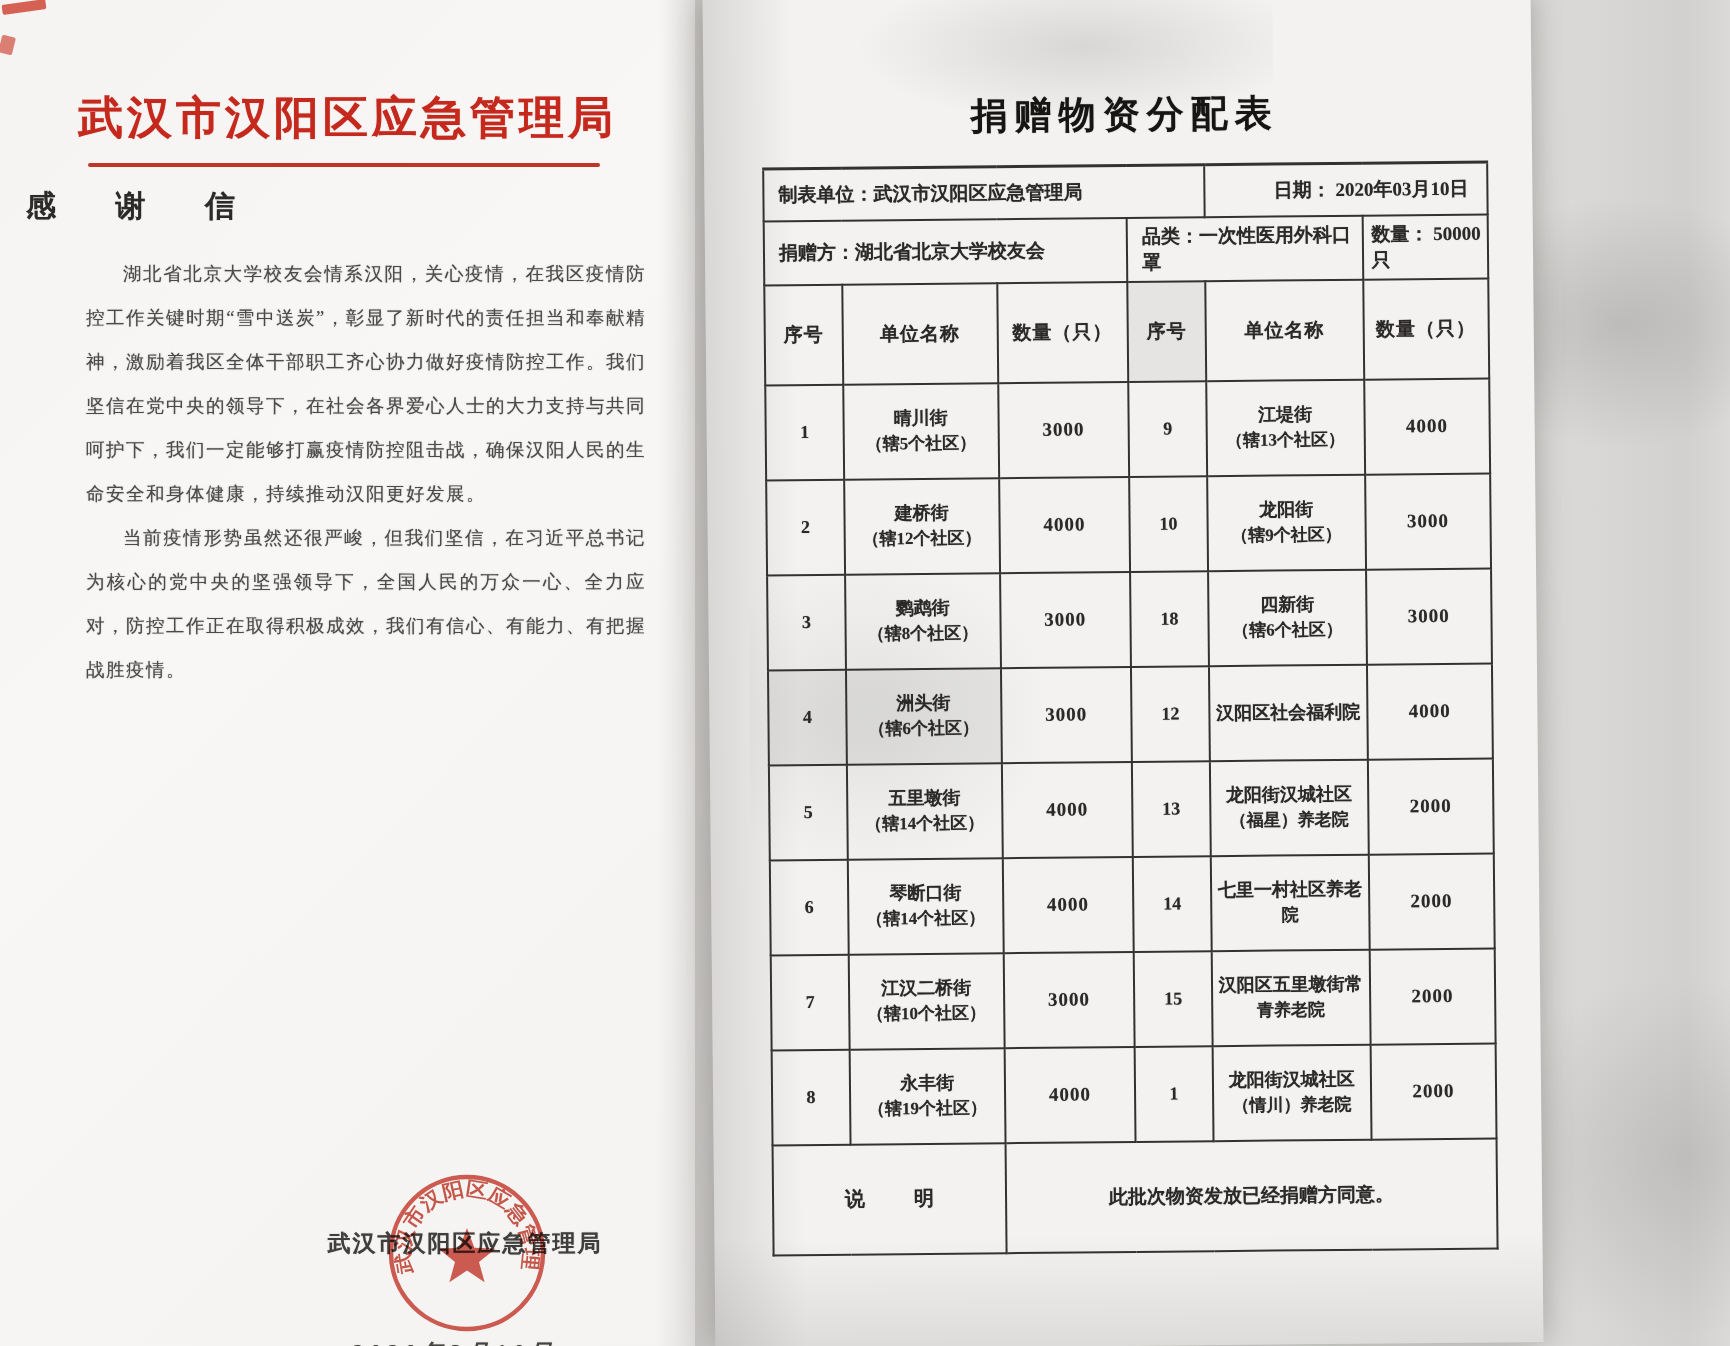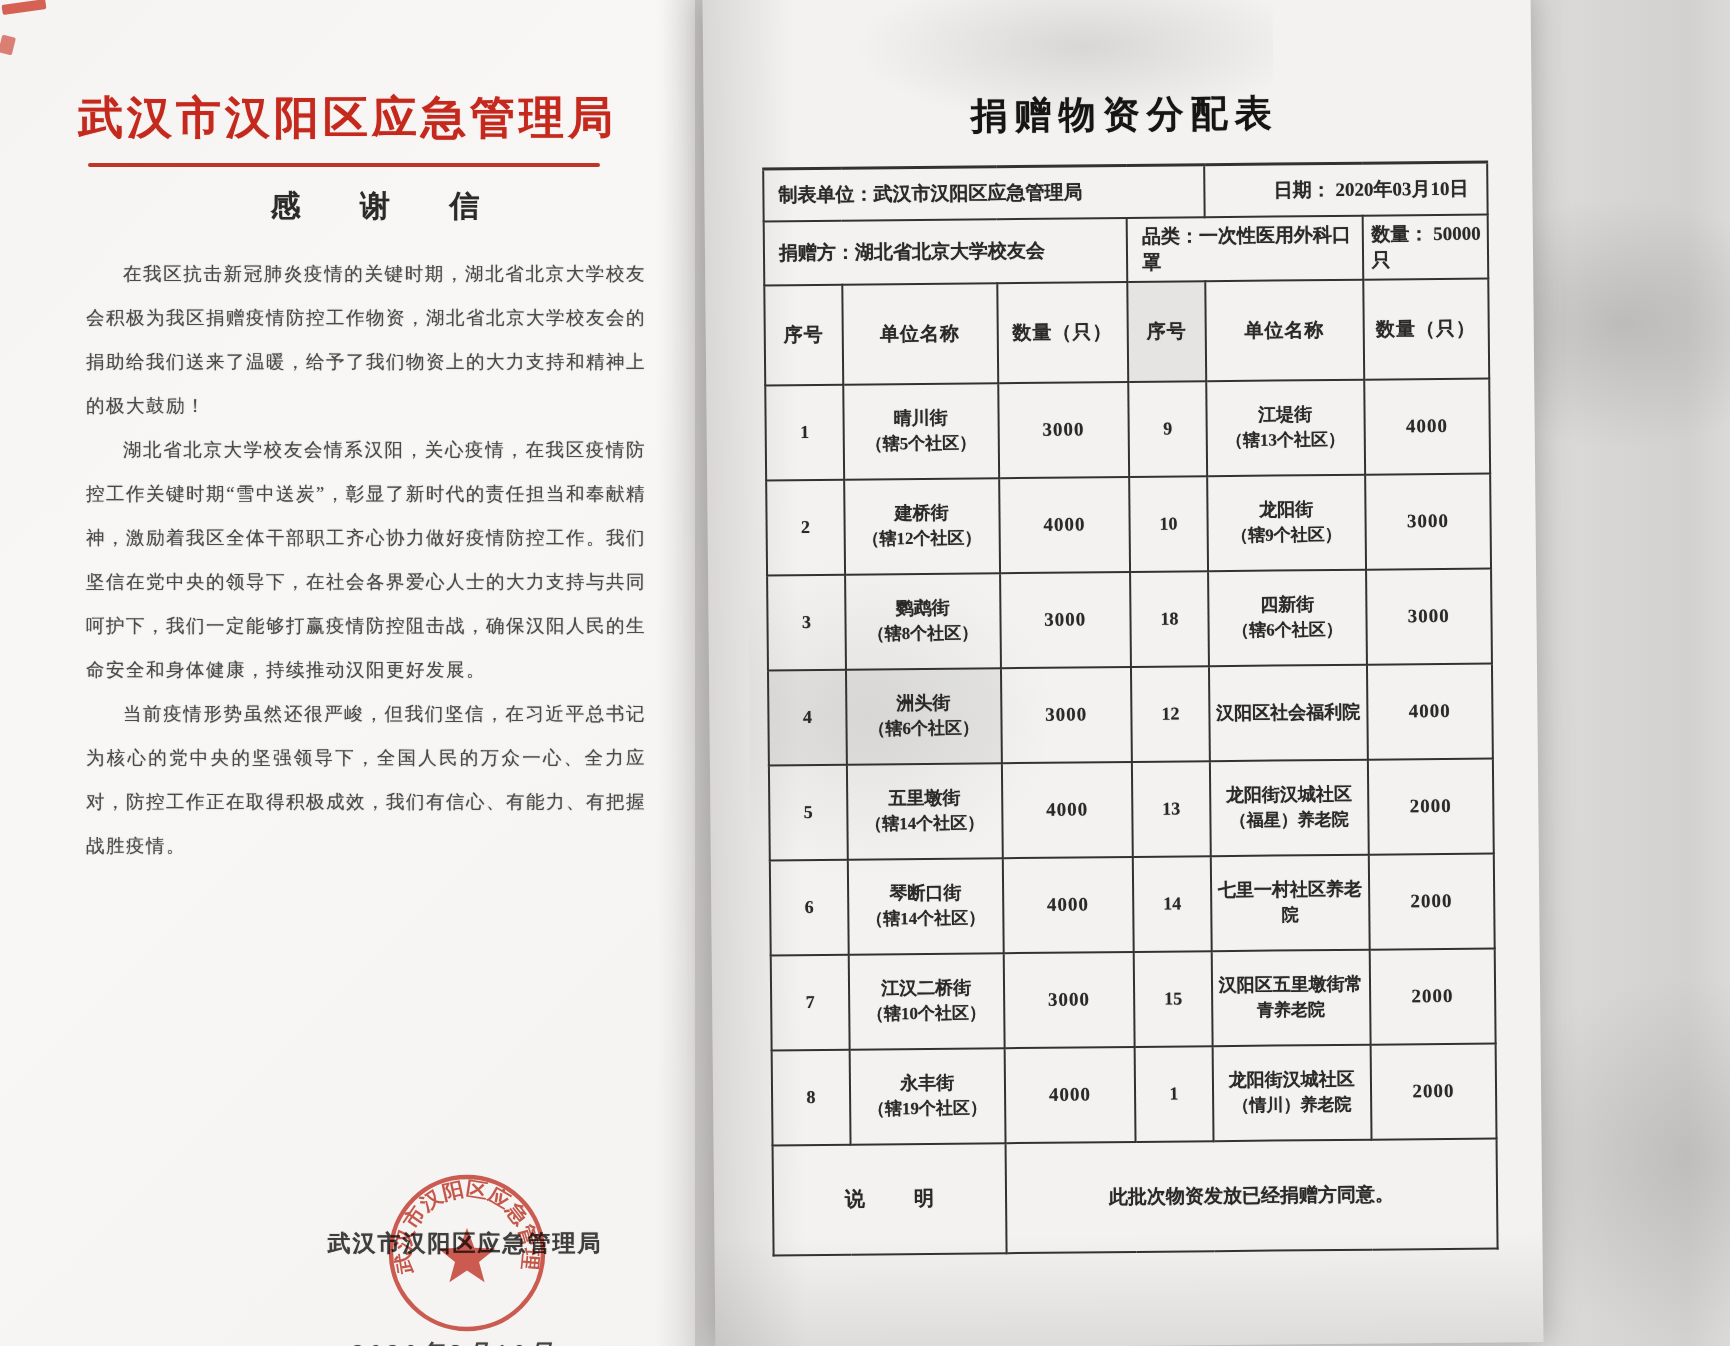--- a/index.html
+++ b/index.html
@@ -21,21 +21,21 @@
   .letter-agency{
     position:absolute;left:0;top:88px;width:695px;text-align:center;
     font-size:45px;font-weight:800;color:#c5281c;letter-spacing:4px;
     text-shadow:0 0 1px rgba(197,40,28,.45);
   }
   .letter-rule{
     position:absolute;left:88px;top:163px;width:512px;height:4px;
     background:#bf3526;border-radius:2px;
   }
   .letter-title{
-    position:absolute;left:0;top:186px;width:750px;text-align:center;
+    position:absolute;left:0;top:186px;width:750px;
     font-size:30px;font-weight:700;color:#2c2a28;letter-spacing:26px;text-indent:26px;
     text-shadow:0 0 1px rgba(40,40,40,.4);
   }
   .letter-body{
     position:absolute;left:86px;top:252px;width:560px;
     font-size:18.5px;line-height:44px;color:#4c4a48;text-align:justify;
     letter-spacing:1.5px;
     text-shadow:0 0 1.2px rgba(90,88,86,.6);
   }
   .letter-body p{margin:0;text-indent:2em;}
@@ -109,21 +109,20 @@
   <div class="corner-mark" style="left:2px;top:2px;width:44px;height:10px;transform:rotate(-8deg);opacity:.75;"></div>
   <div class="corner-mark" style="left:0px;top:36px;width:14px;height:18px;transform:rotate(14deg);opacity:.6;"></div>
 
   <div class="letter-agency">武汉市汉阳区应急管理局</div>
 
   <div class="letter-rule"></div>
 
   <div class="letter-title">感 谢 信</div>
 
   <div class="letter-body">
-    <p>在我区抗击新冠肺炎疫情的关键时期，湖北省北京大学校友会积极为我区捐赠疫情防控工作物资，湖北省北京大学校友会的捐助给我们送来了温暖，给予了我们物资上的大力支持和精神上的极大鼓励！</p>
     <p>湖北省北京大学校友会情系汉阳，关心疫情，在我区疫情防控工作关键时期“雪中送炭”，彰显了新时代的责任担当和奉献精神，激励着我区全体干部职工齐心协力做好疫情防控工作。我们坚信在党中央的领导下，在社会各界爱心人士的大力支持与共同呵护下，我们一定能够打赢疫情防控阻击战，确保汉阳人民的生命安全和身体健康，持续推动汉阳更好发展。</p>
     <p>当前疫情形势虽然还很严峻，但我们坚信，在习近平总书记为核心的党中央的坚强领导下，全国人民的万众一心、全力应对，防控工作正在取得积极成效，我们有信心、有能力、有把握战胜疫情。</p>
   </div>
 
   <div class="sig-name">武汉市汉阳区应急管理局</div>
   <div class="sig-date">2020年3月10日</div>
 
   <svg class="seal" viewBox="0 0 170 186">
     <circle cx="85" cy="93" r="76" fill="none" stroke="#c9392b" stroke-width="4.5" opacity="0.88"></circle>
     <path id="sealArc" d="M 31.4 112.5 A 57 57 0 1 1 138.6 112.5" fill="none"></path>

